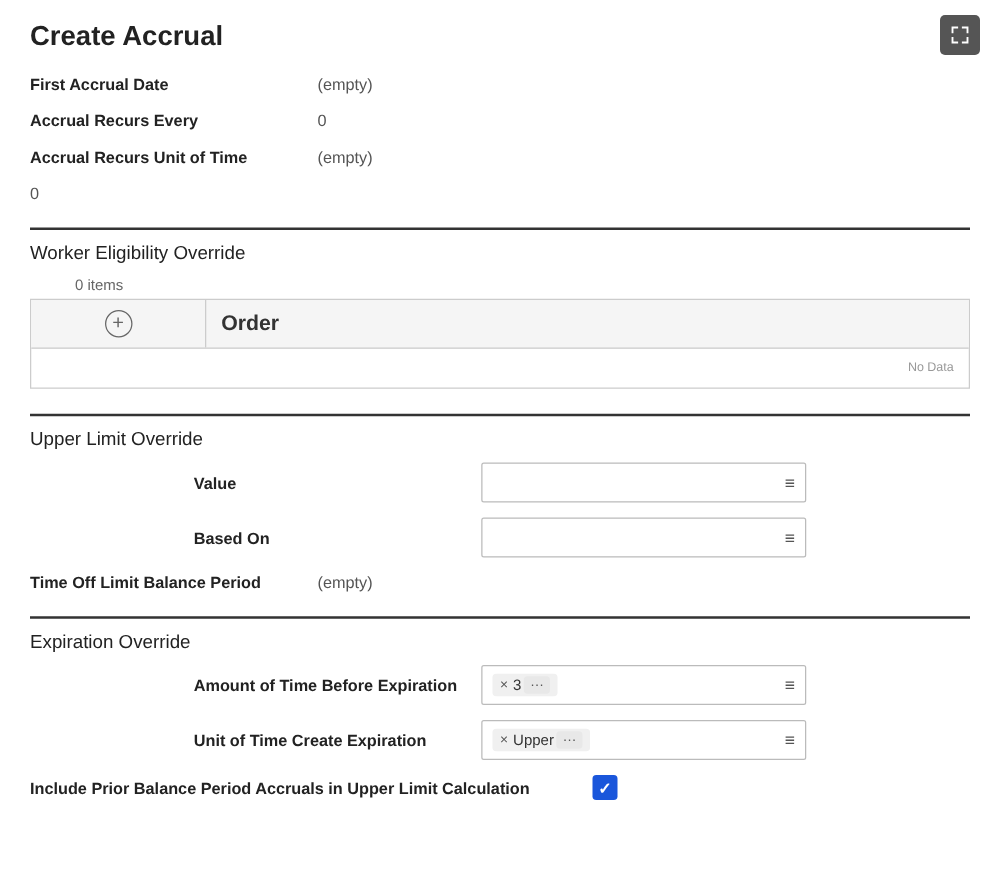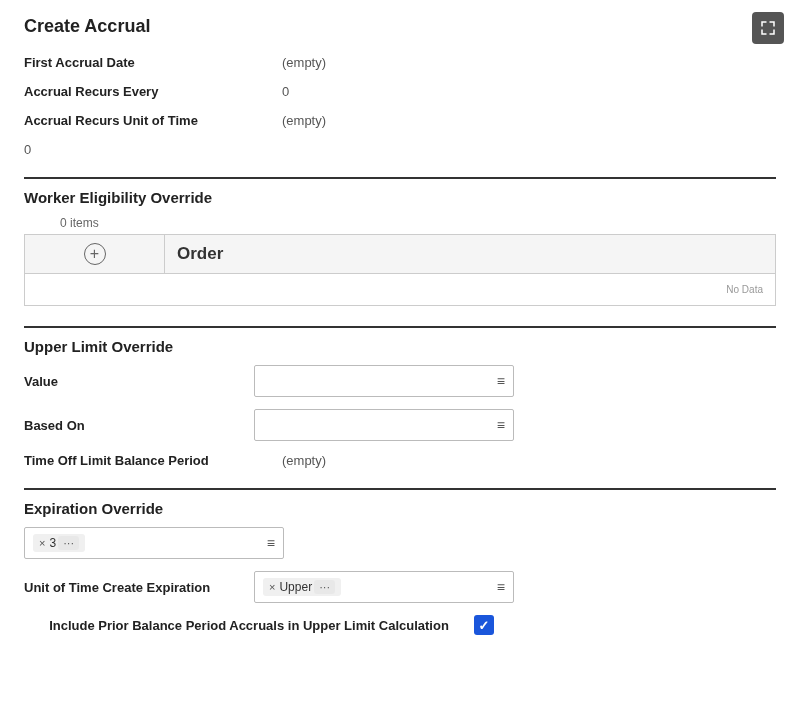--- a/index.html
+++ b/index.html
@@ -9,21 +9,21 @@
       background: #fff;
       color: #333;
       width: 800px;
       min-height: 714px;
     }
     .page-container {
       padding: 16px 24px;
       position: relative;
     }
     .page-title {
-      font-size: 18px;
+      font-size: 22px;
       font-weight: bold;
       margin-bottom: 18px;
       color: #222;
     }
     .expand-icon {
       position: absolute;
       top: 12px;
       right: 16px;
       width: 32px;
       height: 32px;
@@ -36,36 +36,35 @@
     }
     .expand-icon svg {
       width: 18px;
       height: 18px;
       fill: #fff;
     }
     .field-row {
       display: flex;
       align-items: center;
       margin-bottom: 14px;
-      gap: 28px;
     }
     .field-label {
       font-weight: bold;
       font-size: 13px;
       color: #222;
       min-width: 230px;
       flex-shrink: 0;
     }
     .field-value {
       color: #555;
       font-size: 13px;
     }
     .section-title {
       font-size: 15px;
-      font-weight: bold;
+      font-weight: normal;
       color: #222;
       margin: 20px 0 10px 0;
       border-top: 2px solid #333;
       padding-top: 10px;
     }
     .items-count {
       font-size: 12px;
       color: #666;
       margin-bottom: 4px;
       margin-left: 36px;
@@ -114,20 +113,21 @@
     .table-nodata {
       text-align: right;
       padding: 10px 12px;
       color: #999;
       font-size: 10px;
     }
     .input-row {
       display: flex;
       align-items: center;
       margin-bottom: 12px;
+      justify-content: center;
     }
     .input-label {
       font-weight: bold;
       font-size: 13px;
       color: #222;
       min-width: 230px;
       flex-shrink: 0;
     }
     .input-field {
       display: flex;
@@ -189,21 +189,20 @@
       padding: 1px 5px;
       font-size: 11px;
       color: #555;
       margin-left: 2px;
       cursor: pointer;
     }
     .checkbox-row {
       display: flex;
       align-items: center;
       margin-bottom: 12px;
-      text-align: center;
     }
     .checkbox-label {
       font-weight: bold;
       font-size: 13px;
       color: #222;
       min-width: 450px;
     }
     .checkbox-blue {
       width: 20px;
       height: 20px;
@@ -286,20 +285,21 @@
   </div>
 
   <div class="field-row">
     <span class="field-label">Time Off Limit Balance Period</span>
     <span class="plain-value">(empty)</span>
   </div>
 
   <div class="section-title">Expiration Override</div>
 
   <div class="input-row">
+    <span class="input-label">Amount of Time Before Expiration</span>
     <div class="tag-input">
       <div class="tag">
         <span class="tag-x">×</span>
         <span>3</span>
         <span class="tag-dots">···</span>
       </div>
       <span style="flex:1;"></span>
       <span class="input-menu-icon">≡</span>
     </div>
   </div>

